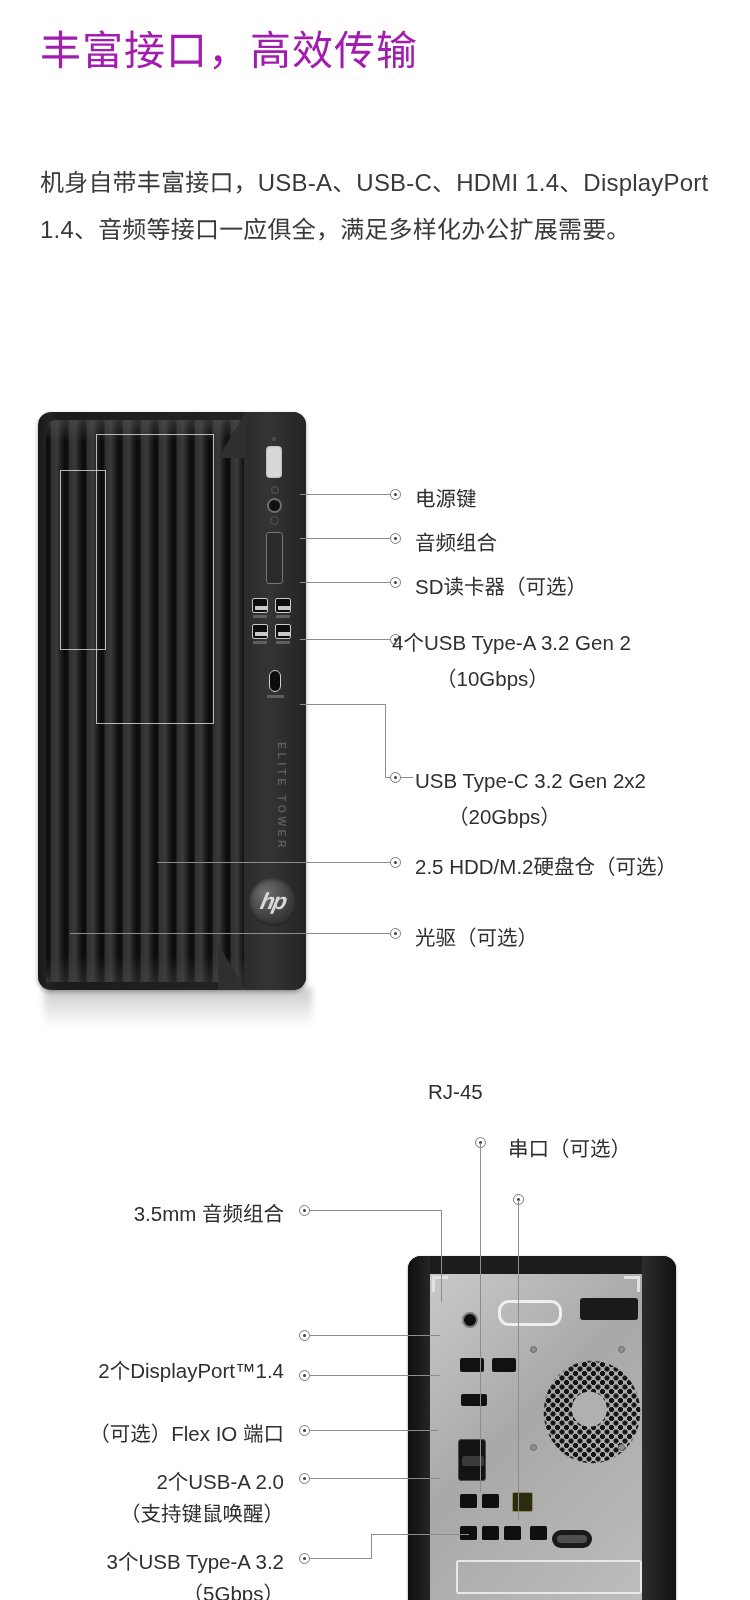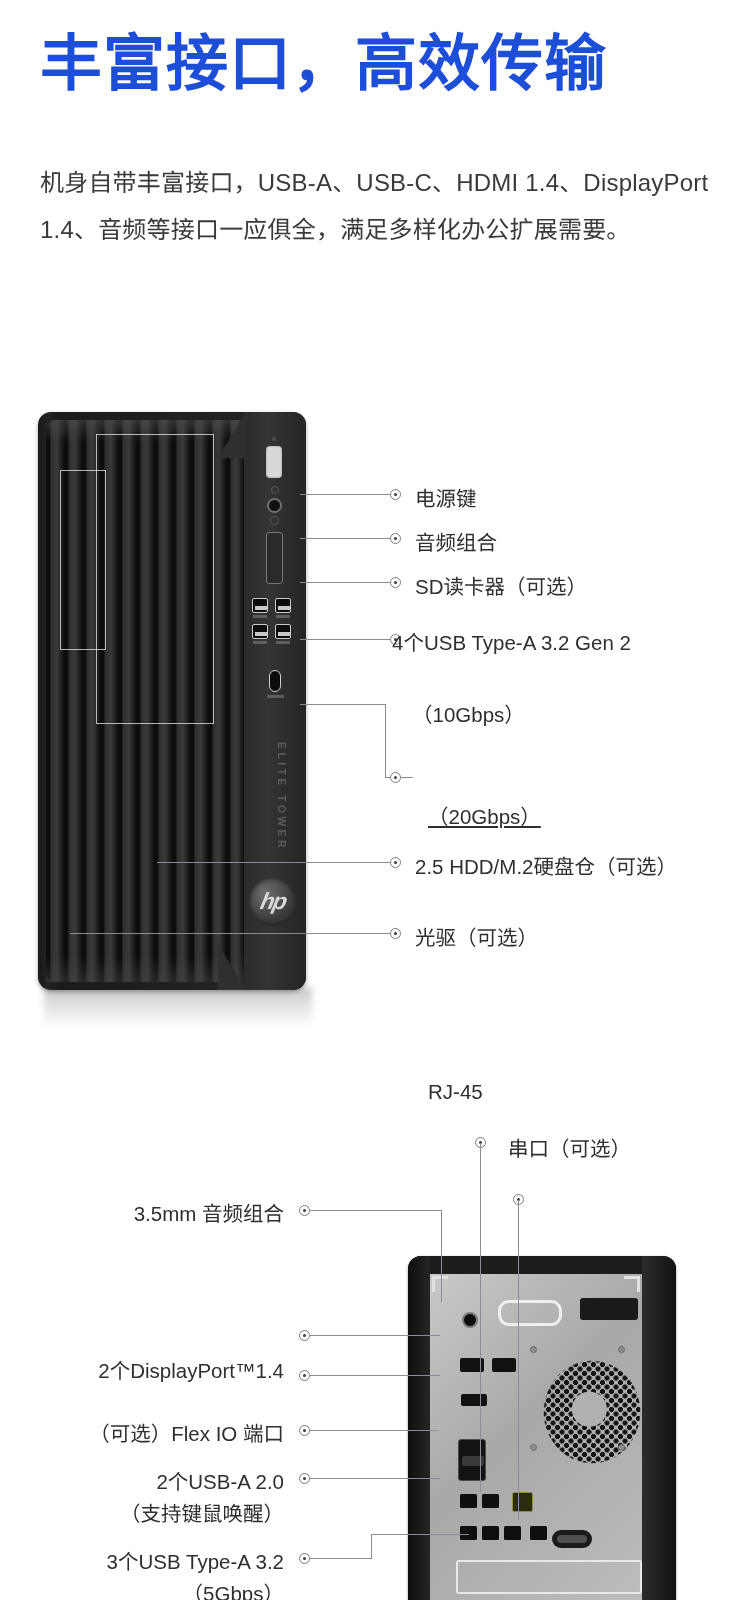--- a/index.html
+++ b/index.html
@@ -8,22 +8,22 @@
     width:750px; height:1600px;
     background:#ffffff;
     font-family:"Liberation Sans","DejaVu Sans",sans-serif;
     overflow:hidden;
   }
   .page { position:relative; width:750px; height:1600px; background:#fff; }
 
   
   .hdr-title {
     position:absolute; left:40px; top:28px;
-    font-size:62px; line-height:1.16;
-    color:#1d4ed8; letter-spacing:1px; font-weight:700;
+    font-size:41px; line-height:1.16;
+    color:#a21caf; letter-spacing:1px; font-weight:400;
     white-space:nowrap;
   }
   .hdr-body {
     position:absolute; left:40px; top:160px; width:670px;
     font-size:24px; line-height:1.95;
     color:#3a3a3a; font-weight:400; letter-spacing:.2px;
   }
 
   
   .cl {
@@ -246,27 +246,28 @@
   <div class="dot" style="left:390px;top:533px;"></div>
   <div class="cl" style="left:415px;top:526px;">音频组合</div>
 
   <div class="ln lnh" style="left:300px;top:582px;width:92px;"></div>
   <div class="dot" style="left:390px;top:577px;"></div>
   <div class="cl" style="left:415px;top:570px;">SD读卡器（可选）</div>
 
   <div class="ln lnh" style="left:300px;top:639px;width:92px;"></div>
   <div class="dot" style="left:390px;top:634px;"></div>
   <div class="cl" style="left:392px;top:626px;">4个USB Type-A 3.2 Gen 2</div>
-  <div class="cl" style="left:412px;top:662px;margin-top:36px;">（10Gbps）</div>
+  <div class="cl" style="left:436px;top:662px;">（10Gbps）</div>
 
   <div class="ln lnh" style="left:300px;top:704px;width:86px;"></div>
   <div class="ln lnv" style="left:385px;top:704px;height:74px;"></div>
   <div class="ln lnh" style="left:385px;top:777px;width:28px;"></div>
   <div class="dot" style="left:390px;top:772px;"></div>
-  <div class="cl" style="left:428px;top:800px;text-decoration:underline;">（20Gbps）</div>
+  <div class="cl" style="left:415px;top:764px;">USB Type-C 3.2 Gen 2x2</div>
+  <div class="cl" style="left:448px;top:800px;">（20Gbps）</div>
 
   <div class="ln lnh" style="left:157px;top:862px;width:235px;"></div>
   <div class="dot" style="left:390px;top:857px;"></div>
   <div class="cl" style="left:415px;top:850px;">2.5 HDD/M.2硬盘仓（可选）</div>
 
   <div class="ln lnh" style="left:70px;top:933px;width:322px;"></div>
   <div class="dot" style="left:390px;top:928px;"></div>
   <div class="cl" style="left:415px;top:921px;">光驱（可选）</div>
 
   <div class="rear-wrap">

